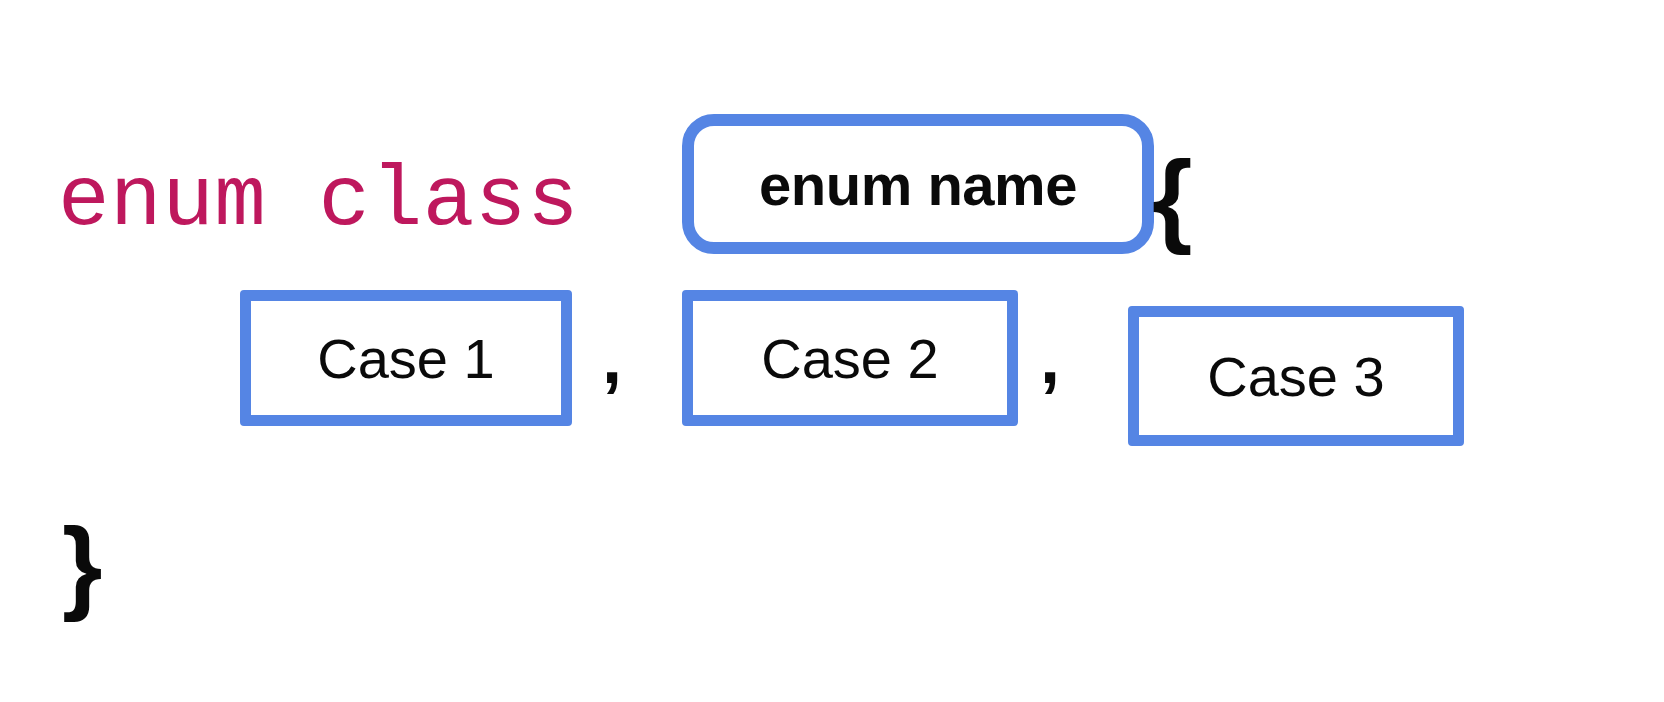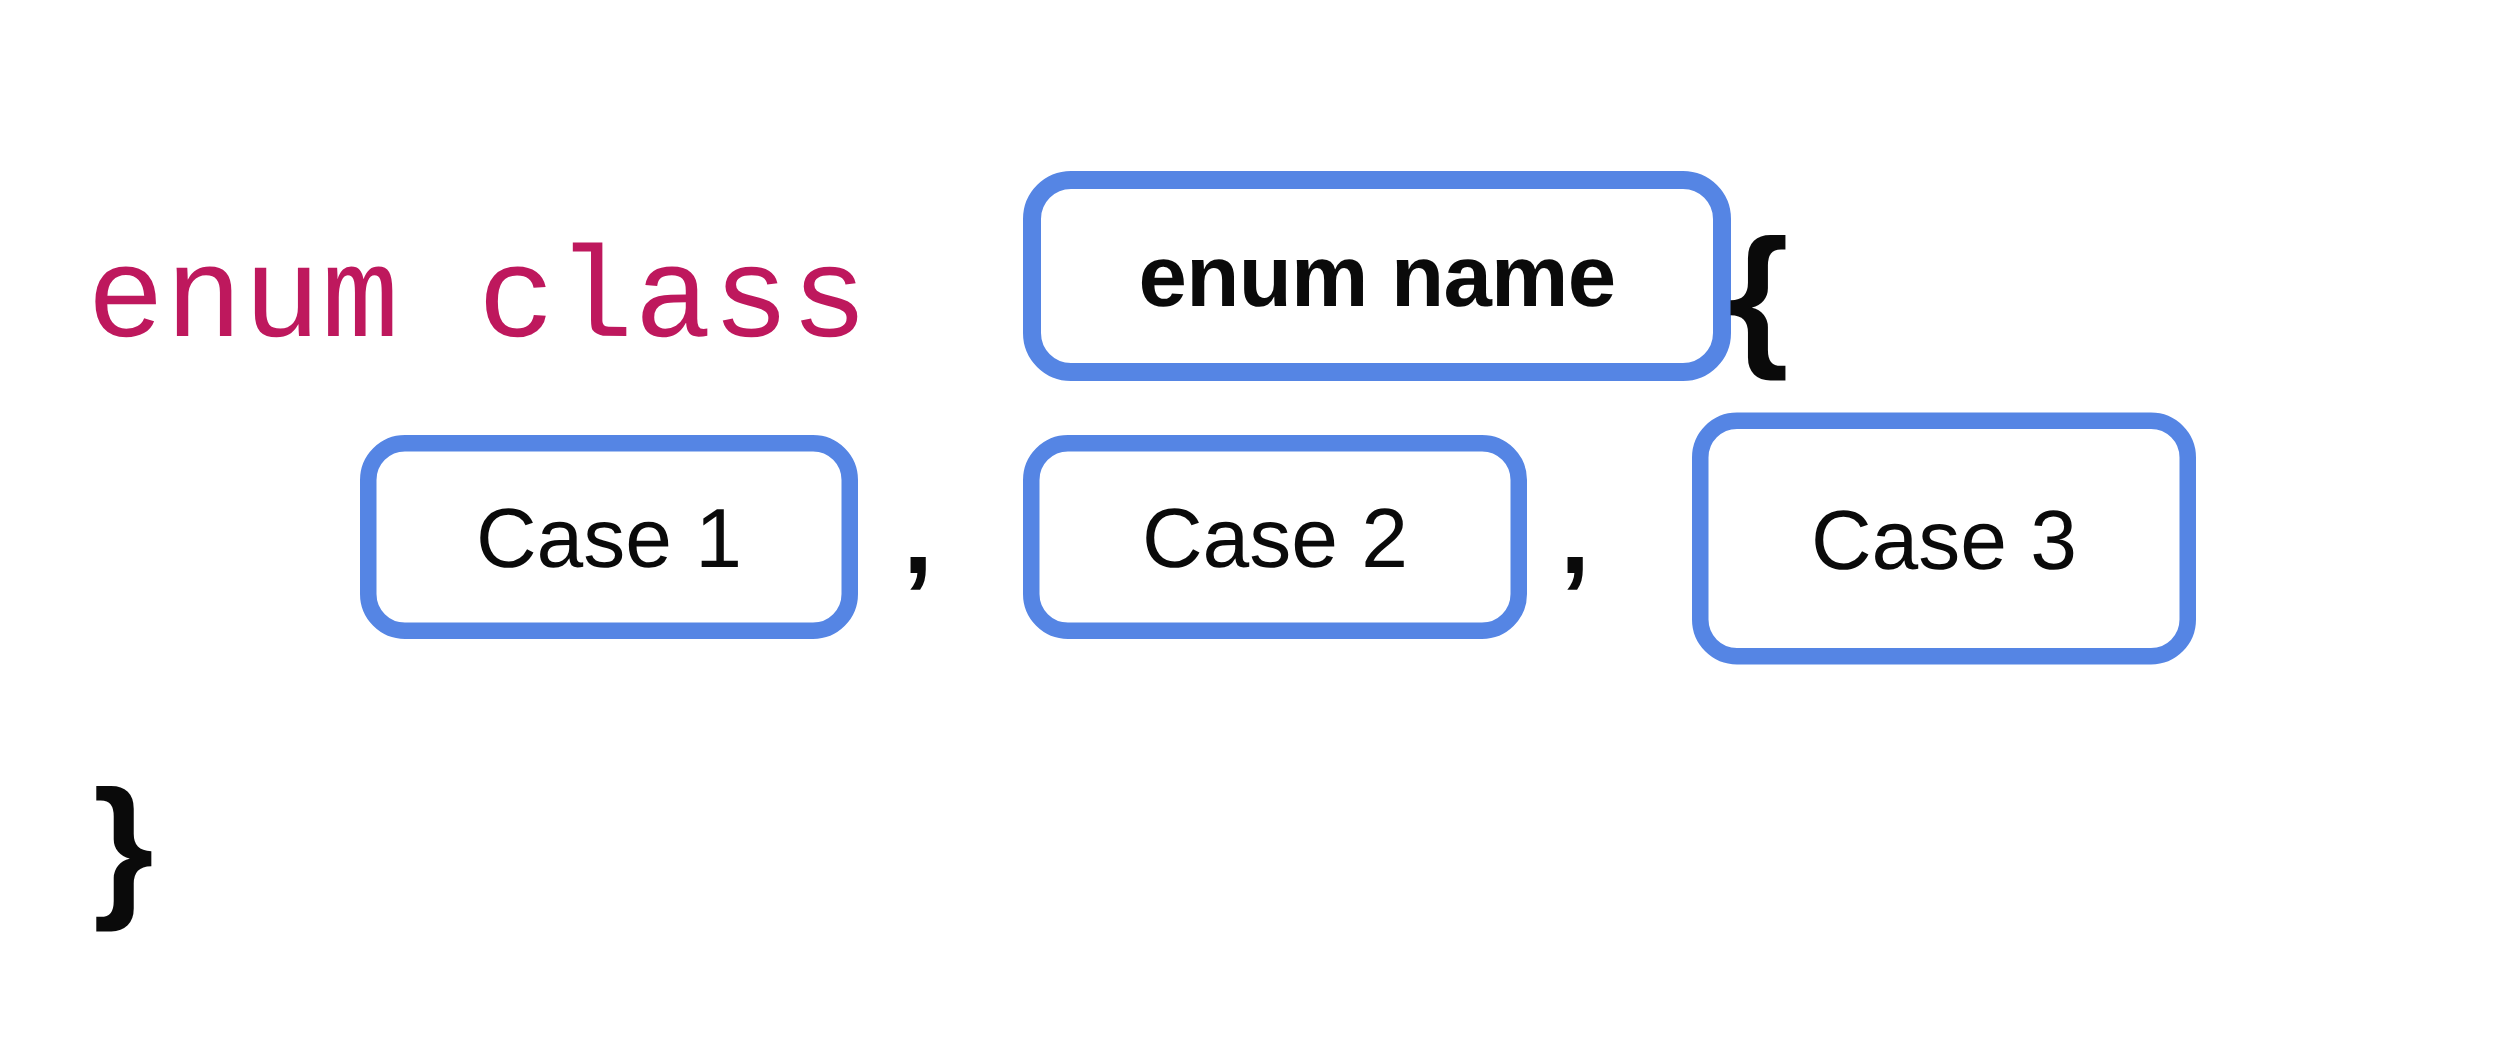--- a/index.html
+++ b/index.html
@@ -59,21 +59,21 @@
   }
   .slot-name {
     border: 12px solid #5585e4;
     border-radius: 32px;
     font-size: 58px;
     font-weight: 700;
     letter-spacing: -0.5px;
   }
   .slot-case {
     border: 11px solid #5585e4;
-    border-radius: 30px;
+    border-radius: 4px;
     font-size: 56px;
     font-weight: 500;
     letter-spacing: 0px;
   }
 
   
   .comma {
     font-family: "Liberation Sans", sans-serif;
     font-weight: 700;
     font-size: 72px;
@@ -99,19 +99,19 @@
   </div>
 
   <div class="abs comma" style="left:602px; top:322px;">,</div>
 
   <div class="abs slot slot-case" style="left:682px; top:290px; width:336px; height:136px;">
     <span>Case 2</span>
   </div>
 
   <div class="abs comma" style="left:1040px; top:322px;">,</div>
 
-  <div class="abs slot slot-case" style="left:1128px; top:275px; width:336px; height:168px;">
+  <div class="abs slot slot-case" style="left:1128px; top:306px; width:336px; height:140px;">
     <span>Case 3</span>
   </div>
 
   <div class="abs brace" style="left:62px; top:512px;">}</div>
 
 </div>
 
 </body></html>

